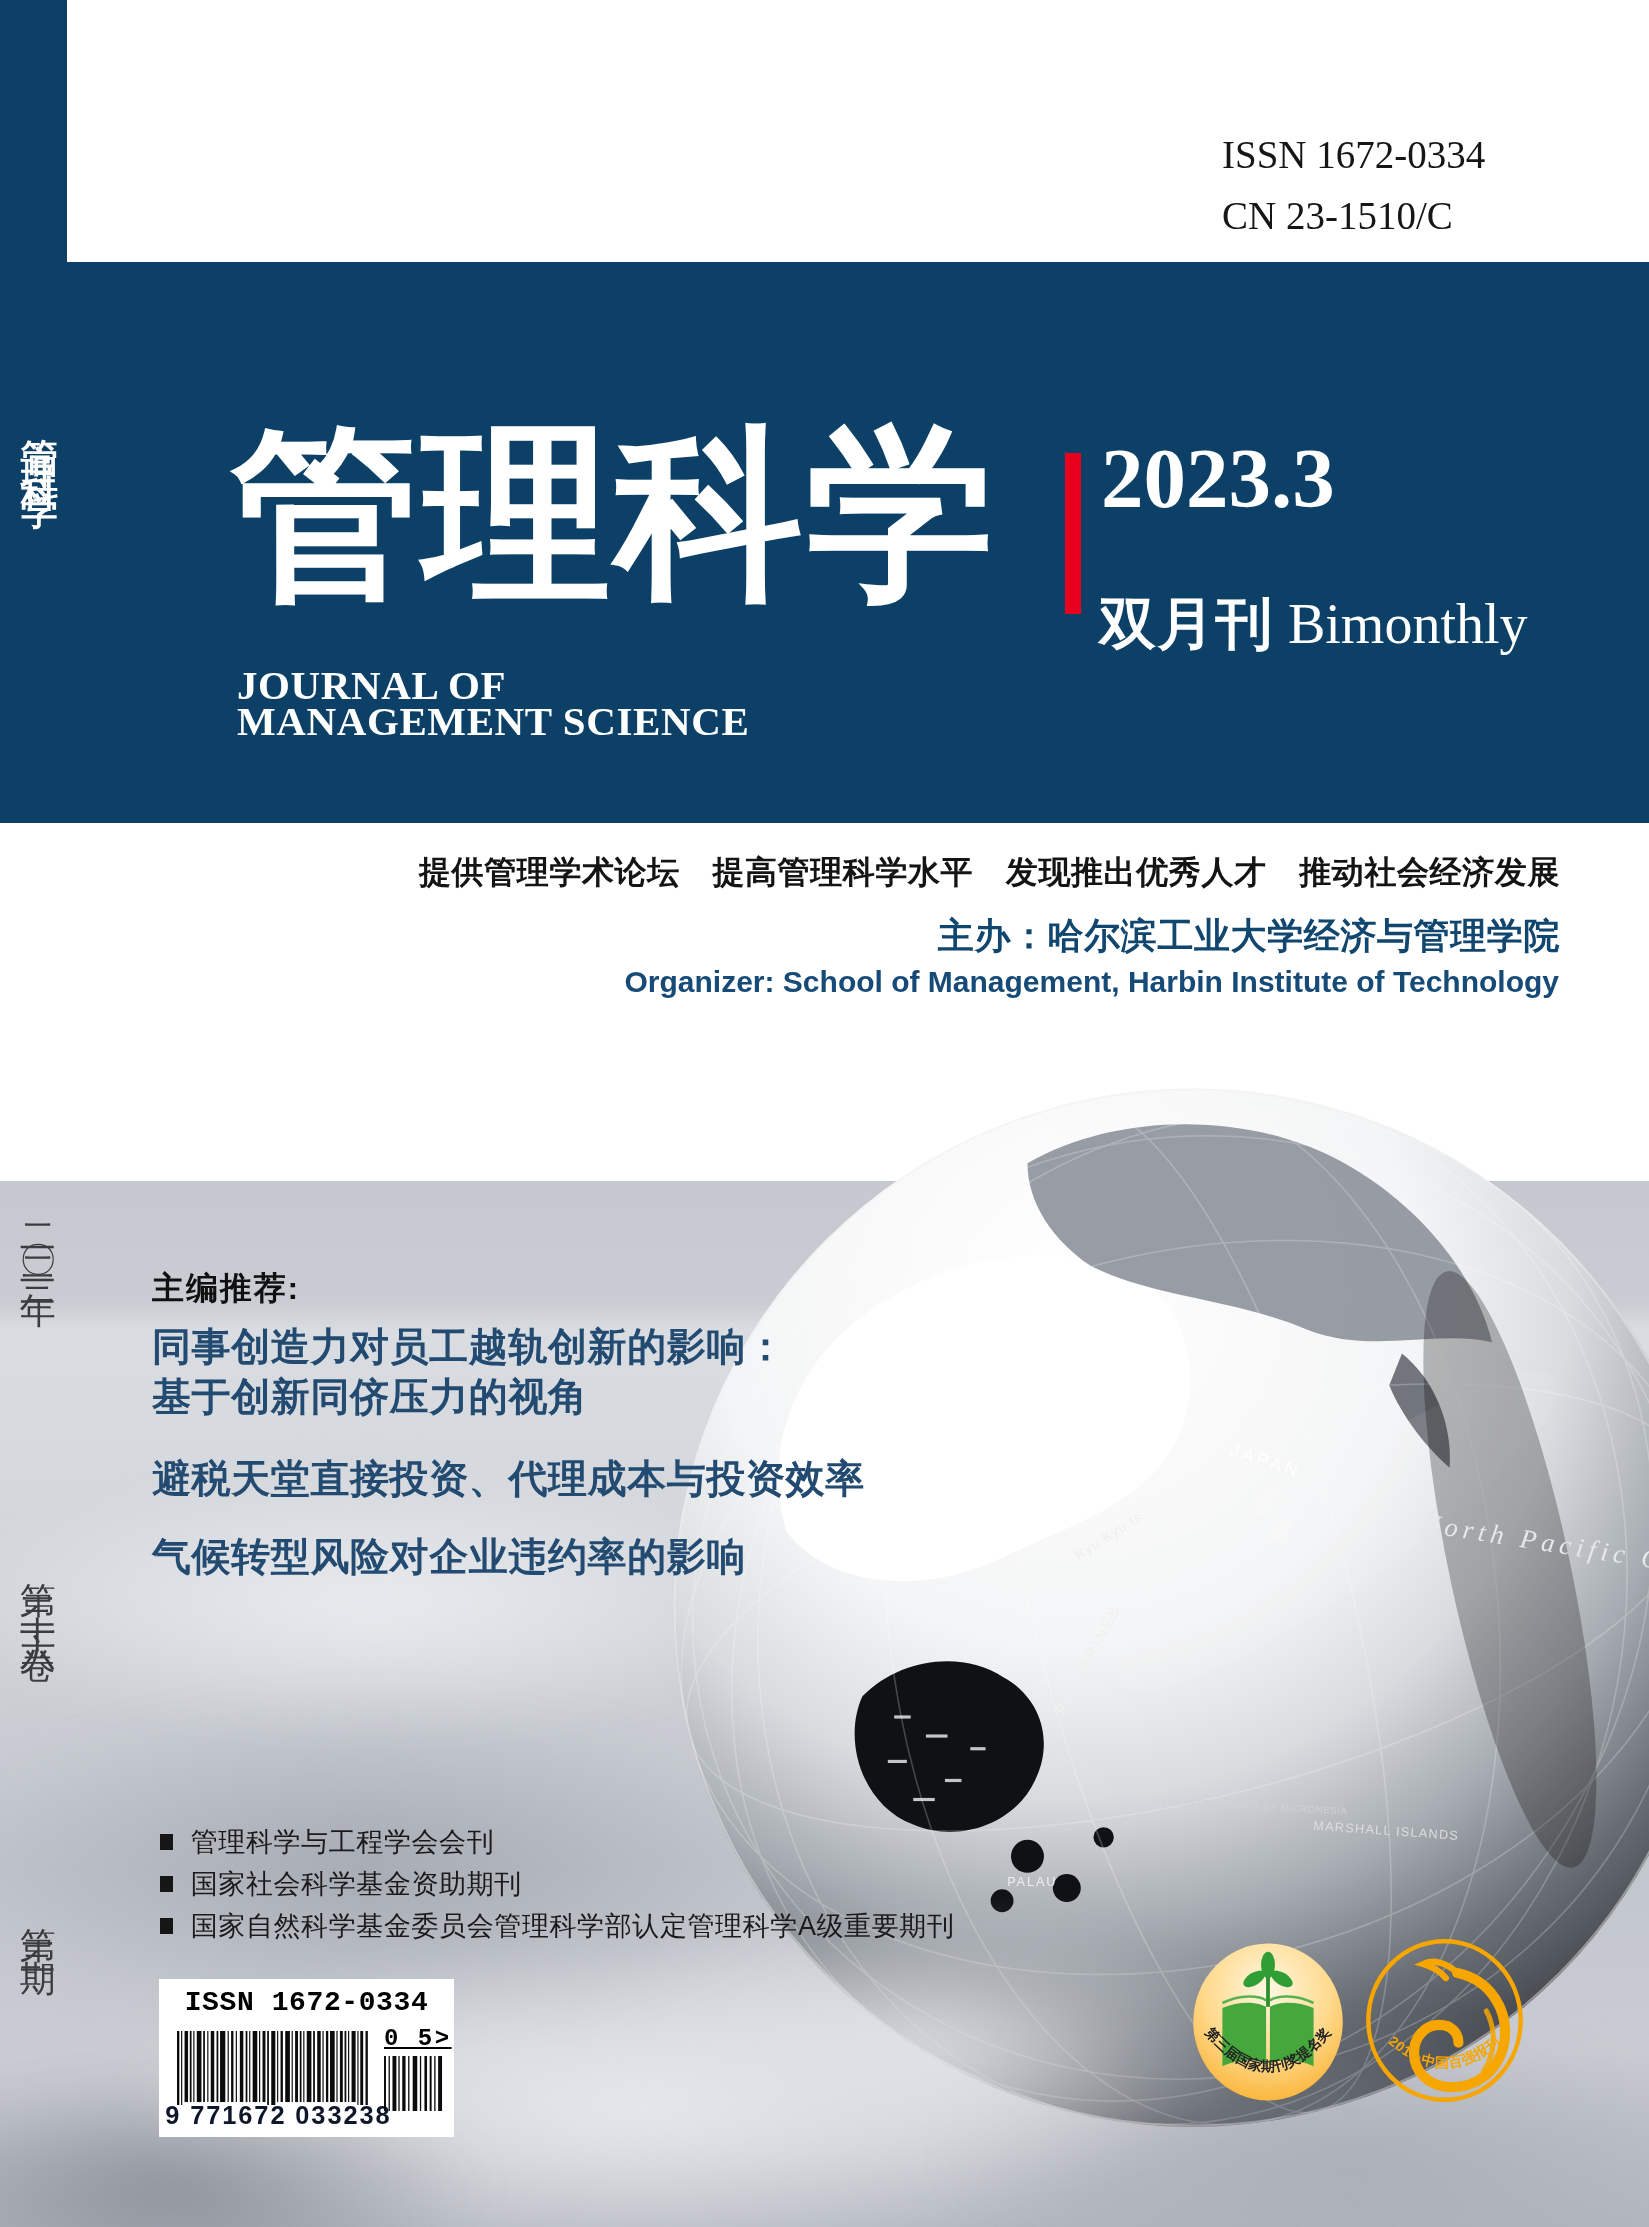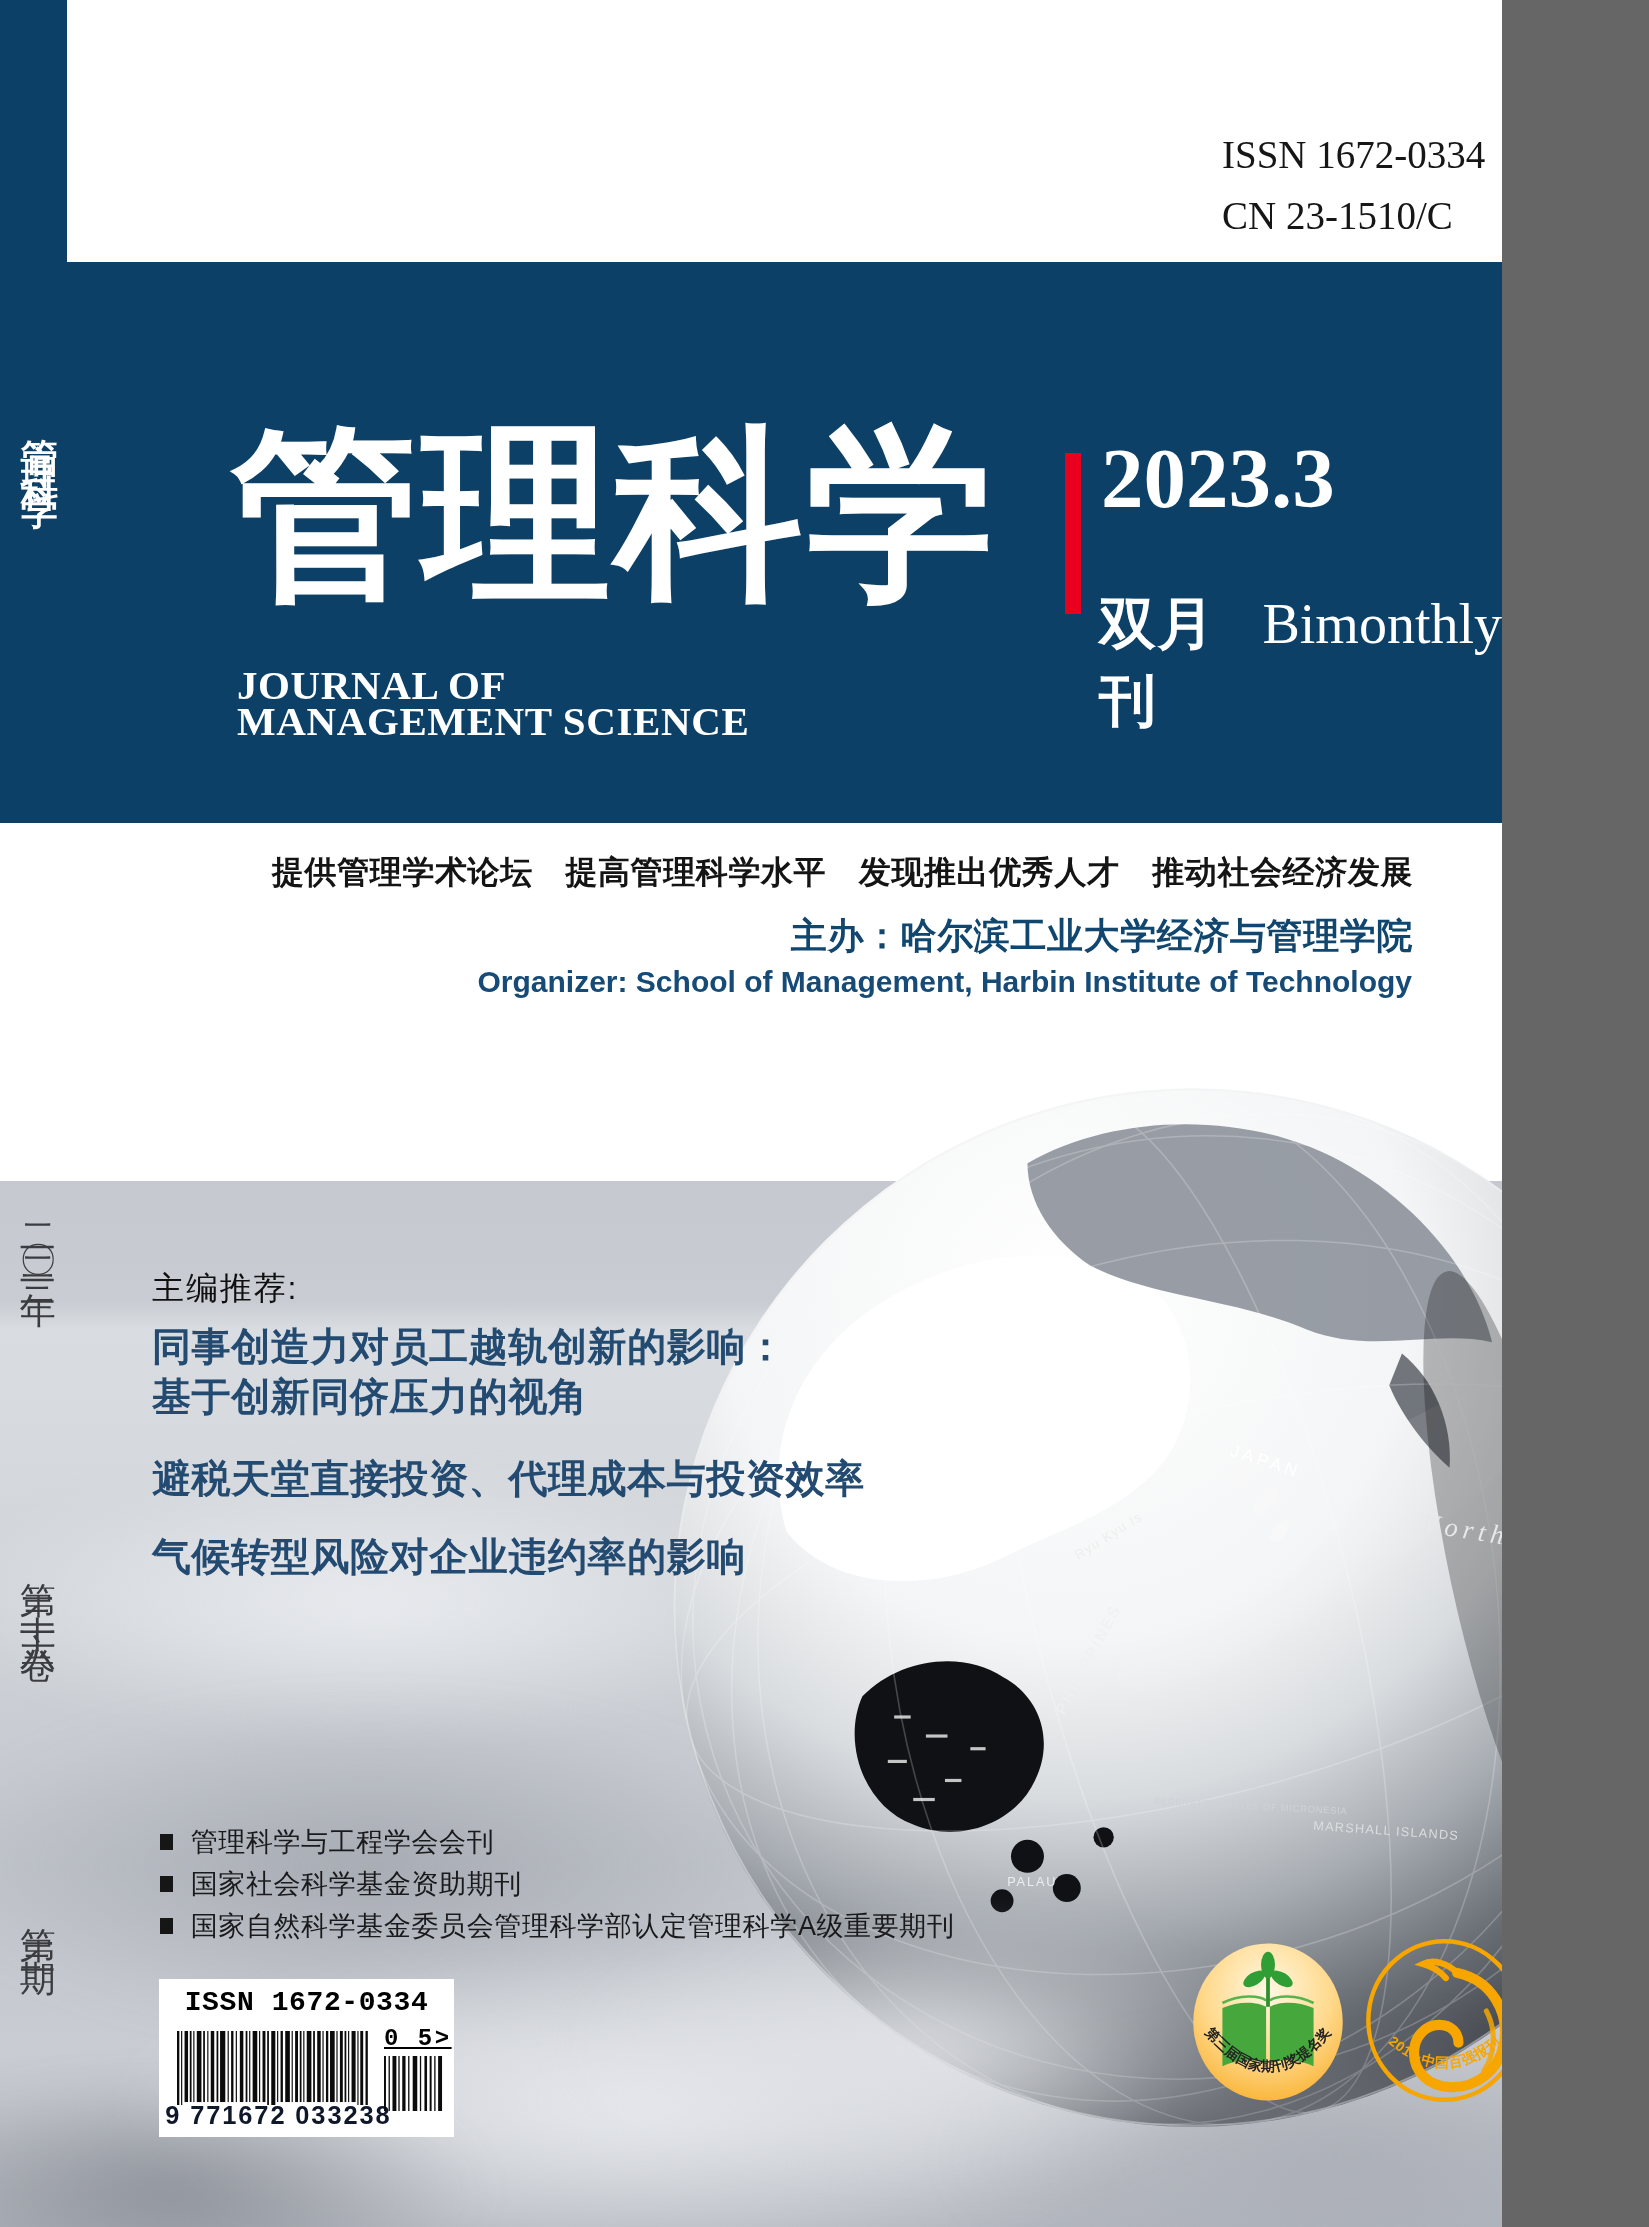--- a/index.html
+++ b/index.html
@@ -1,17 +1,17 @@
 <!DOCTYPE html>
 <html style="font-size:10.2px"><head>
 <meta charset="utf-8">
 <style>
   html,body{margin:0;padding:0;background:#666;}
   .cover{
-    position:relative;width:1502px;height:2227px;background:#ffffff;
+    position:relative;width:1649px;height:2227px;background:#ffffff;
     overflow:hidden;font-family:"Liberation Sans",sans-serif;
   }
   
   .sidebar-top{position:absolute;left:0;top:0;width:67px;height:822px;background:#0c4067;z-index:2;}
   .issn-block{position:absolute;left:1222px;top:124px;z-index:3;
     font-family:"Liberation Serif",serif;font-size:39px;line-height:61px;color:#161616;}
   
   .navy-band{position:absolute;left:0;top:262px;width:1649px;height:561px;background:#0c4067;z-index:2;}
   .spine-title{position:absolute;left:14px;top:409px;z-index:4;writing-mode:vertical-rl;text-orientation:upright;
     color:#fff;font-size:37px;font-weight:700;letter-spacing:18px;}
@@ -49,21 +49,21 @@
   .cloud.c6{left:-140px;top:2082px;width:622px;height:216px;z-index:3;
     background:radial-gradient(ellipse at center,rgba(108,113,122,.55) 0%,rgba(108,113,122,0) 72%);}
   .globe-svg{position:absolute;left:672px;top:1087px;width:1041px;height:1041px;z-index:2;}
   
   .spine-vert{position:absolute;left:12.7px;z-index:4;writing-mode:vertical-rl;text-orientation:upright;
     color:#3b3c40;font-family:"Liberation Serif",serif;font-size:36px;letter-spacing:16.5px;}
   .spine-year{top:1198px;}
   .spine-vol{top:1554px;}
   .spine-issue{top:1899px;}
   
-  .featured-heading{position:absolute;left:152px;top:1267px;z-index:4;font-size:32px;font-weight:400;color:#101010;letter-spacing:1.9px;}
+  .featured-heading{position:absolute;left:152px;top:1267px;z-index:4;font-size:32px;font-weight:700;color:#101010;letter-spacing:1.9px;}
   .article{position:absolute;left:152px;z-index:4;font-size:39px;font-weight:800;color:#234b71;line-height:50px;letter-spacing:0.6px;}
   .article.a1{top:1322px;}
   .article.a2{top:1454px;}
   .article.a3{top:1532px;}
   
   .credentials{position:absolute;left:160px;top:1821px;z-index:4;}
   .cred-item{display:flex;align-items:center;height:42px;font-size:27px;font-weight:500;color:#1a1a1c;letter-spacing:0.6px;}
   .bullet{width:12.7px;height:16.5px;background:#161616;margin-right:18px;flex:0 0 auto;}
   
   .barcode-panel{position:absolute;left:159px;top:1979px;width:295px;height:158px;background:#fff;z-index:5;}

